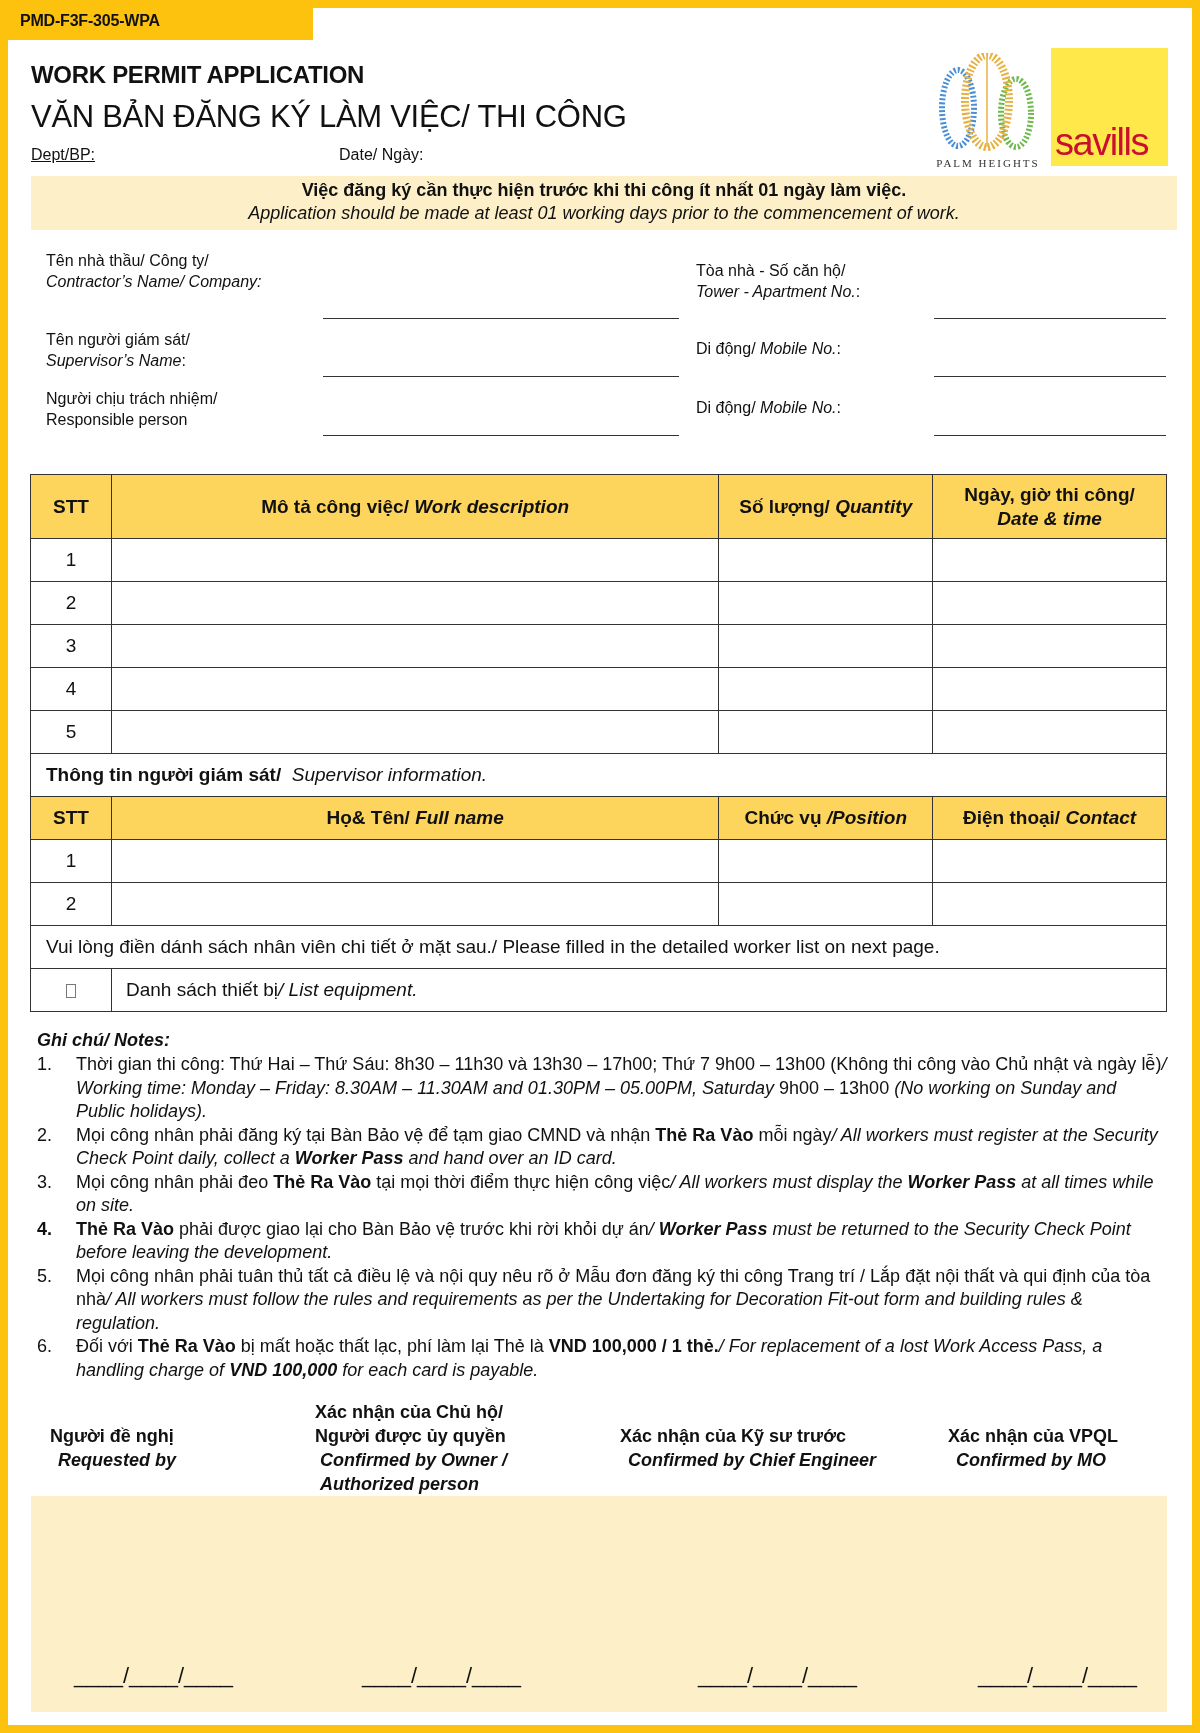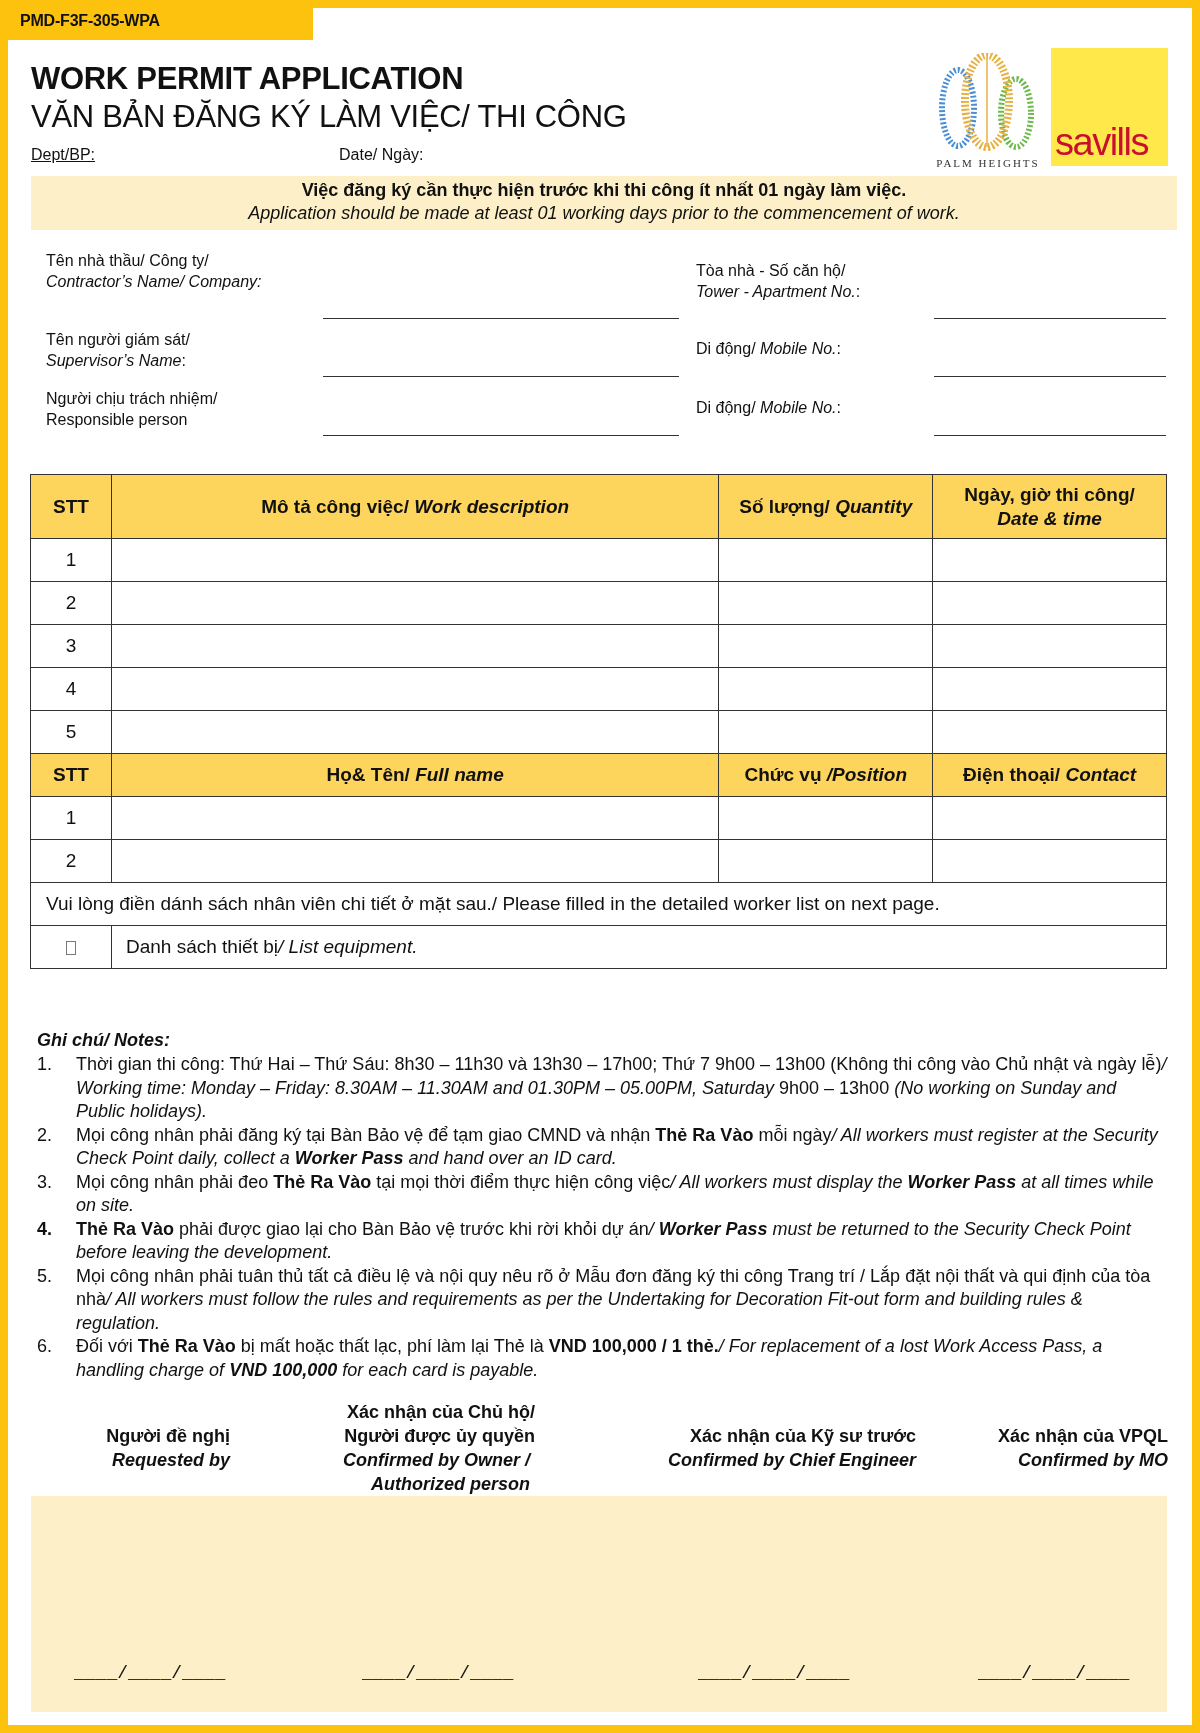--- a/index.html
+++ b/index.html
@@ -7,21 +7,21 @@
   body { font-family: "Liberation Sans", sans-serif; color: #111; position: relative; }
   .page {
     position: absolute; left: 8px; top: 8px; width: 1184px; height: 1717px;
     background: #ffffff;
   }
   .code-tab {
     position: absolute; left: 0; top: 0; width: 305px; height: 32px;
     background: #fdc20e; padding: 4px 0 0 12px;
     font-weight: bold; font-size: 16px; letter-spacing: -0.2px;
   }
-  .title-en { position: absolute; left: 23px; top: 53px; font-size: 31px; font-weight: bold; letter-spacing: -0.3px; }
+  .title-en { position: absolute; left: 23px; top: 53px; font-size: 24px; font-weight: bold; letter-spacing: -0.3px; }
   .title-vi { position: absolute; left: 23px; top: 91px; font-size: 31px; letter-spacing: -0.3px; }
   .dept { position: absolute; left: 23px; top: 138px; font-size: 16px; text-decoration: underline; }
   .date { position: absolute; left: 331px; top: 138px; font-size: 16px; }
 
   .logo-palm { position: absolute; left: 905px; top: 45px; width: 150px; height: 120px; }
   .logo-palm-text { position: absolute; left: 0; right: 0; bottom: 4px; text-align: center;
     font-family: "Liberation Serif", serif; font-size: 11px; letter-spacing: 2px; color: #333; }
   .logo-savills { position: absolute; left: 1043px; top: 40px; width: 117px; height: 118px; background: #ffe94a; }
   .logo-savills span { position: absolute; left: 4px; bottom: 2px; font-size: 38px; color: #c8102e; letter-spacing: -1.5px; }
 
@@ -43,24 +43,24 @@
   .ital { font-style: italic; }
 
   .notes-title { position: absolute; left: 29px; top: 1022px; font-size: 18px; font-style: italic; font-weight: bold; }
   .notes { position: absolute; left: 29px; top: 1045px; width: 1130px; font-size: 18px; line-height: 23.5px; }
   .note { display: flex; margin-bottom: 0; }
   .note .n { width: 39px; flex-shrink: 0; }
   .note .t { flex: 1; }
   .note b { font-weight: bold; }
   .note i { font-style: italic; }
 
-  .sig-head { position: absolute; top: 1392px; font-size: 18px; font-weight: bold; text-align: right; line-height: 24px; }
+  .sig-head { position: absolute; top: 1392px; font-size: 18px; font-weight: bold; text-align: left; line-height: 24px; }
   .sig-head i { font-style: italic; margin-left: 8px; }
   .sig-box { position: absolute; left: 23px; top: 1488px; width: 1136px; height: 216px; background: #fdf0c8; }
-  .sig-date { position: absolute; top: 1655px; font-size: 18px; letter-spacing: 0; font-family: Liberation Mono, monospace; }
+  .sig-date { position: absolute; top: 1655px; font-size: 22px; letter-spacing: 0; }
   .chk { display: inline-block; width: 10px; height: 14px; border: 1px solid #777; vertical-align: middle; }
 </style>
 </head>
 <body>
 
 <div class="page">
   <div class="code-tab">PMD-F3F-305-WPA</div>
 
   <div class="title-en">WORK PERMIT APPLICATION</div>
   <div class="title-vi">VĂN BẢN ĐĂNG KÝ LÀM VIỆC/ THI CÔNG</div>
@@ -161,20 +161,25 @@
           <td></td>
         </tr>
     <tr style="height:43px;">
           <td class="num">5</td>
           <td></td>
           <td></td>
           <td></td>
         </tr>
 
     <tr style="height:43px;">
+      <td colspan="4" style="padding-left:15px;">
+        <b>Thông tin người giám sát/</b>&nbsp; <i>Supervisor information.</i>
+      </td>
+    </tr>
+    <tr style="height:43px;">
       <th>STT</th>
       <th><span>Họ&amp; Tên/ </span><span class="ital">Full name</span></th>
       <th><span>Chức vụ </span><span class="ital">/Position</span></th>
       <th><span>Điện thoại/ </span><span class="ital">Contact</span></th>
     </tr>
     <tr style="height:43px;">
           <td class="num">1</td>
           <td></td>
           <td></td>
           <td></td>

